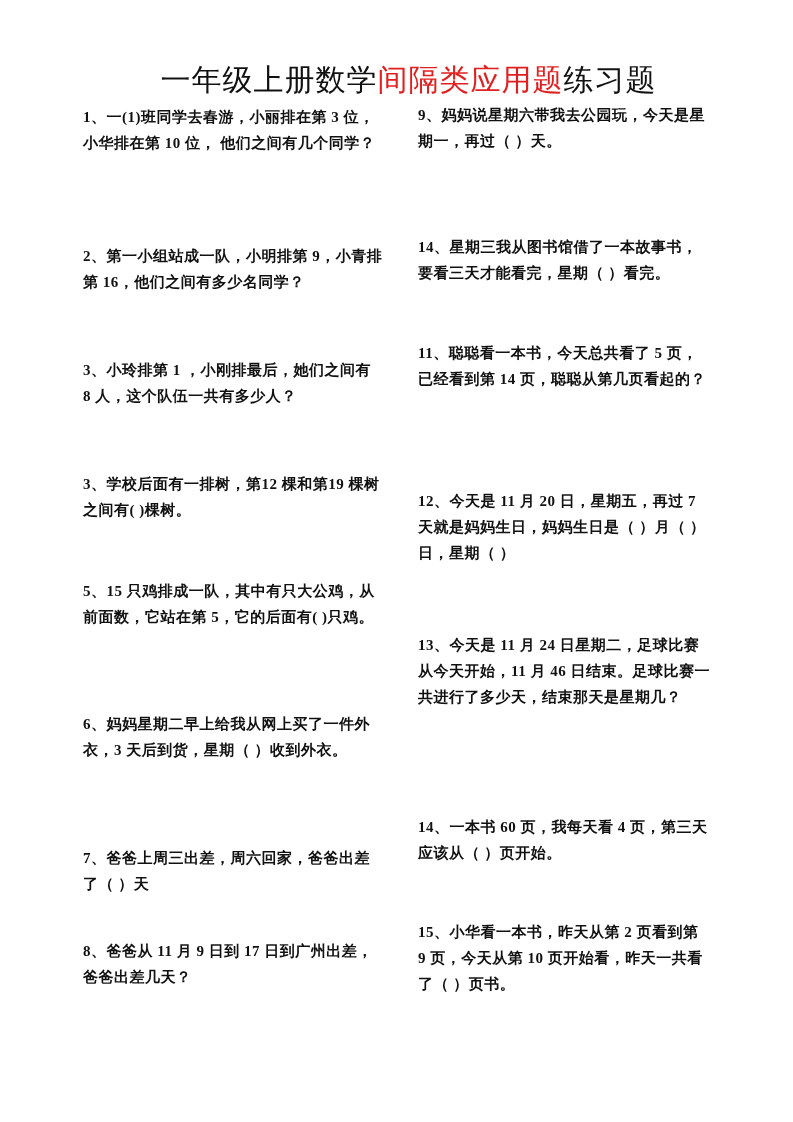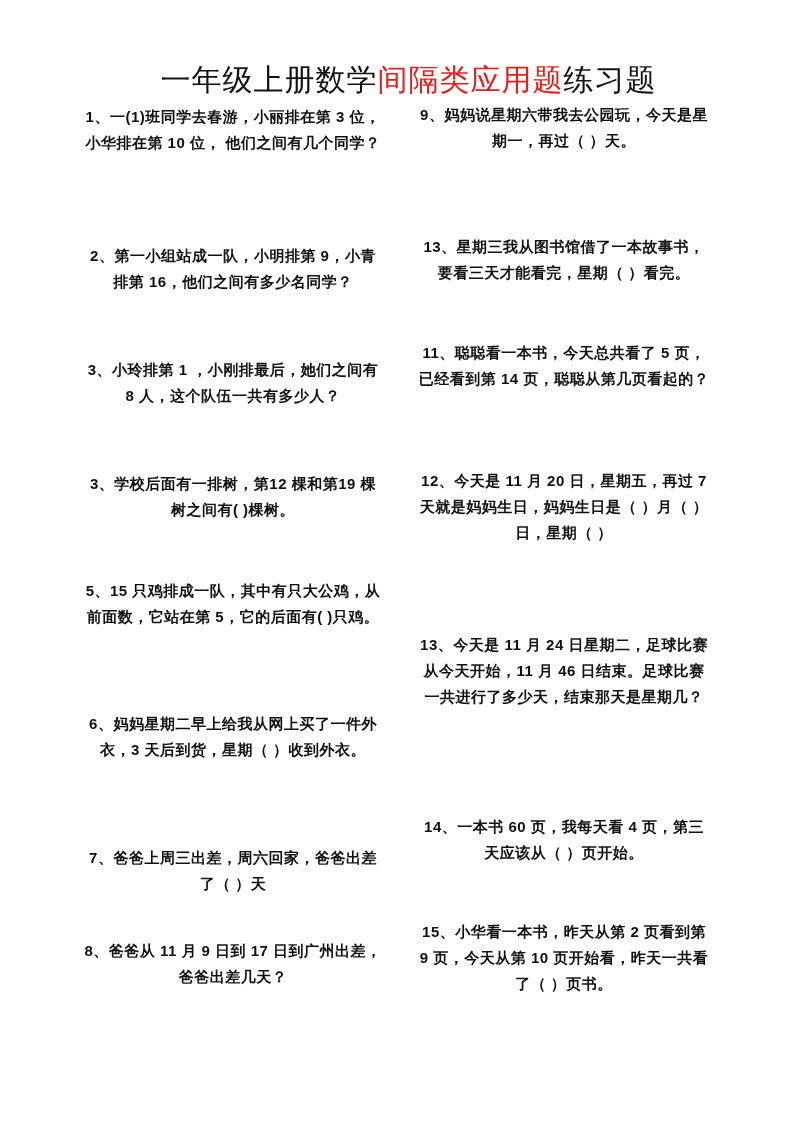--- a/index.html
+++ b/index.html
@@ -12,40 +12,39 @@
       position: absolute; left: 0; top: 60px; width: 793px; text-align: center;
       font-family: "DejaVu Sans", "Liberation Sans", sans-serif;
       font-size: 30px; letter-spacing: 1px; color: #111;
       padding-left: 0px;
       margin-left: 12px;
     }
     .title .red { color: #e02020; }
     .q {
       position: absolute; width: 300px;
       font-size: 15px; font-weight: bold; line-height: 26px;
-      font-family: Liberation Sans, sans-serif;
+      font-family: Liberation Serif, serif;
       letter-spacing: 0.5px;
-      text-align: center;
     }
     .left { left: 83px; }
     .right { left: 418px; width: 292px; }
   </style>
 </head>
 <body>
 
 <div class="title"><span>一年级上册数学</span><span class="red">间隔类应用题</span><span>练习题</span></div>
 
 <div class="q left" style="top:104px">1、一(1)班同学去春游，小丽排在第 3 位，小华排在第 10 位，  他们之间有几个同学？</div>
 <div class="q left" style="top:243px">2、第一小组站成一队，小明排第 9，小青排第 16，他们之间有多少名同学？</div>
 <div class="q left" style="top:357px">3、小玲排第 1   ，小刚排最后，她们之间有 8  人，这个队伍一共有多少人？</div>
 <div class="q left" style="top:471px">3、学校后面有一排树，第12  棵和第19  棵树之间有(      )棵树。</div>
 <div class="q left" style="top:578px">5、15   只鸡排成一队，其中有只大公鸡，从前面数，它站在第 5，它的后面有(    )只鸡。</div>
 <div class="q left" style="top:711px">6、妈妈星期二早上给我从网上买了一件外衣，3 天后到货，星期（    ）收到外衣。</div>
 <div class="q left" style="top:845px">7、爸爸上周三出差，周六回家，爸爸出差了（    ）天</div>
 <div class="q left" style="top:938px">8、爸爸从 11 月 9 日到 17 日到广州出差，爸爸出差几天？</div>
 
 <div class="q right" style="top:102px">9、妈妈说星期六带我去公园玩，今天是星期一，再过（    ）天。</div>
-<div class="q right" style="top:234px">13、星期三我从图书馆借了一本故事书，要看三天才能看完，星期（     ）看完。</div>
+<div class="q right" style="top:234px">14、星期三我从图书馆借了一本故事书，要看三天才能看完，星期（     ）看完。</div>
 <div class="q right" style="top:340px">11、聪聪看一本书，今天总共看了 5 页，已经看到第 14 页，聪聪从第几页看起的？</div>
-<div class="q right" style="top:468px">12、今天是 11 月 20 日，星期五，再过 7 天就是妈妈生日，妈妈生日是（    ）月（     ）日，星期（     ）</div>
+<div class="q right" style="top:488px">12、今天是 11 月 20 日，星期五，再过 7 天就是妈妈生日，妈妈生日是（    ）月（     ）日，星期（     ）</div>
 <div class="q right" style="top:632px">13、今天是 11 月 24 日星期二，足球比赛从今天开始，11 月 46 日结束。足球比赛一共进行了多少天，结束那天是星期几？</div>
 <div class="q right" style="top:814px">14、一本书 60 页，我每天看 4 页，第三天应该从（     ）页开始。</div>
 <div class="q right" style="top:919px">15、小华看一本书，昨天从第 2 页看到第 9 页，今天从第 10 页开始看，昨天一共看了（     ）页书。</div>
 
 </body></html>

